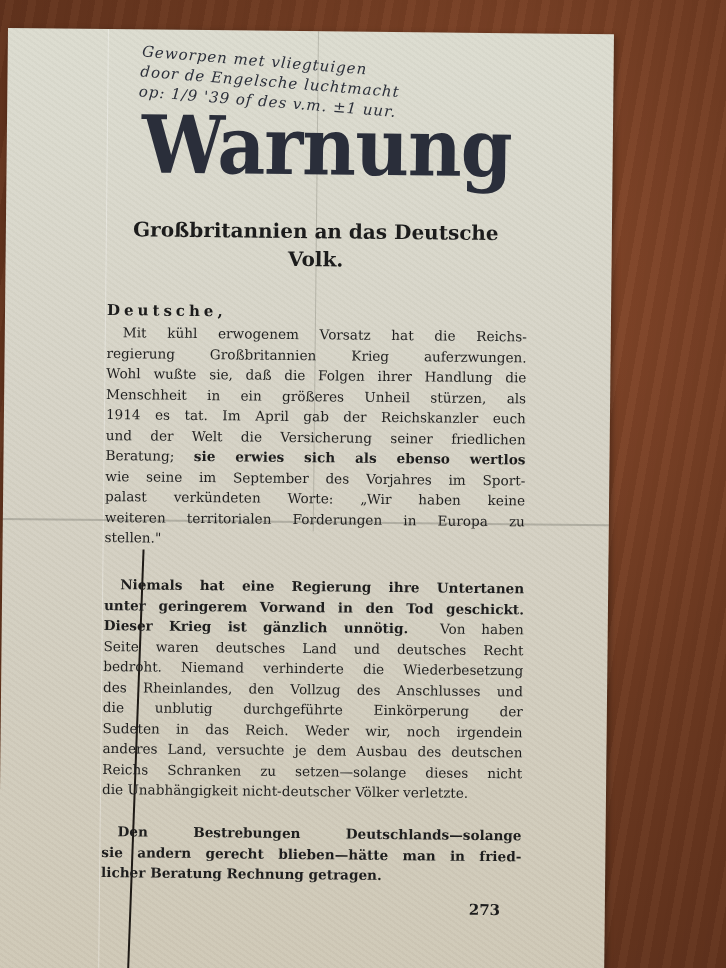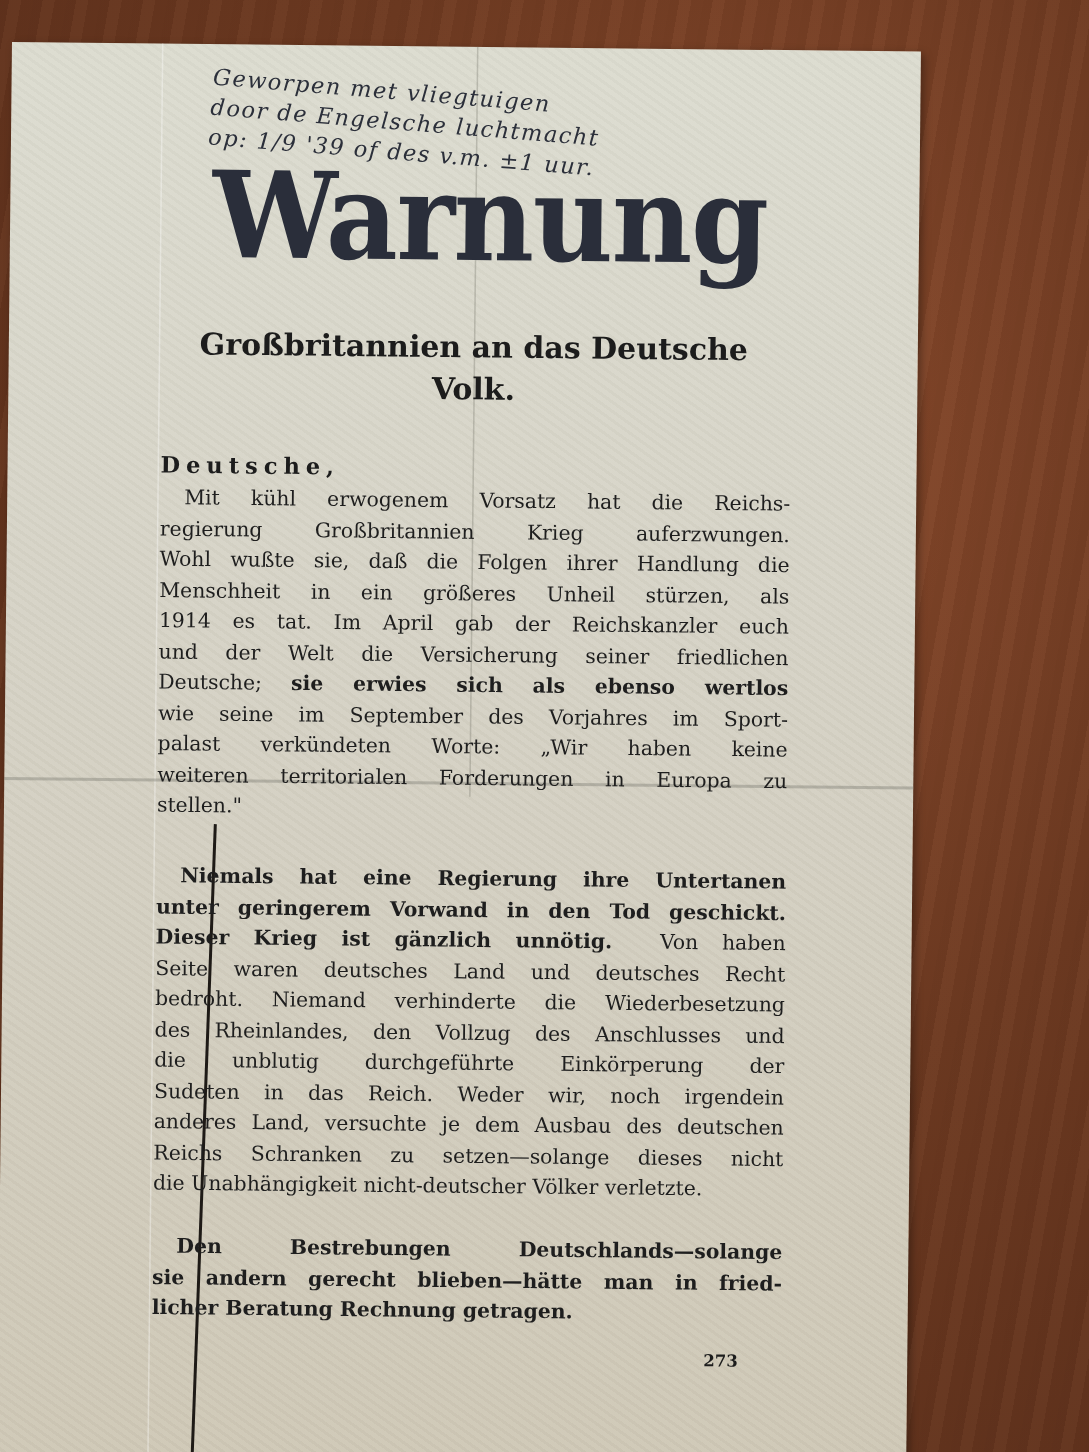--- a/index.html
+++ b/index.html
@@ -62,21 +62,21 @@
     font-size: 13.6px; line-height: 20.5px; color: #1e1e1e; text-align: justify;
   }
   .body .line { display: block; white-space: nowrap; text-align-last: justify; text-align: justify; }
   .body .last { text-align-last: left; }
   .greeting { position: absolute; left: 102px; top: 272px; font-weight: bold; font-size: 15px; letter-spacing: 4px; color: #1c1c1c; }
   .p1 { top: 293px; }
   .p2 { top: 545px; font-weight: normal; }
   .p3 { top: 792px; }
   b { font-weight: bold; }
   .page-number {
-    position: absolute; left: 470px; top: 868px; font-size: 11px; font-weight: bold; color: #1c1c1c;
+    position: absolute; left: 470px; top: 868px; font-size: 15px; font-weight: bold; color: #1c1c1c;
   }
 </style>
 </head>
 <body>
 
 <div class="wood-grain"></div>
 
 <div class="paper">
   <div class="fold-left"></div>
   <div class="fold-v"></div>
@@ -98,21 +98,21 @@
 
   <div class="greeting">Deutsche,</div>
 
   <div class="body p1">
     <span class="line" style="padding-left:16px">Mit kühl erwogenem Vorsatz hat die Reichs-</span>
     <span class="line">regierung Großbritannien Krieg auferzwungen.</span>
     <span class="line">Wohl wußte sie, daß die Folgen ihrer Handlung die</span>
     <span class="line">Menschheit in ein größeres Unheil stürzen, als</span>
     <span class="line">1914 es tat. Im April gab der Reichskanzler euch</span>
     <span class="line">und der Welt die Versicherung seiner friedlichen</span>
-    <span class="line"><span>Deutsche;</span> <b>sie erwies sich als ebenso wertlos</b></span>
+    <span class="line"><span>Beratung;</span> <b>sie erwies sich als ebenso wertlos</b></span>
     <span class="line">wie seine im September des Vorjahres im Sport-</span>
     <span class="line">palast verkündeten Worte: „Wir haben keine</span>
     <span class="line">weiteren territorialen Forderungen in Europa zu</span>
     <span class="line last">stellen."</span>
   </div>
 
   <div class="body p2">
     <b class="line" style="padding-left:16px">Niemals hat eine Regierung ihre Untertanen</b>
     <b class="line">unter geringerem Vorwand in den Tod geschickt.</b>
     <span class="line"><b>Dieser Krieg ist gänzlich unnötig.</b>&nbsp;&nbsp;<span>Von haben</span></span>

